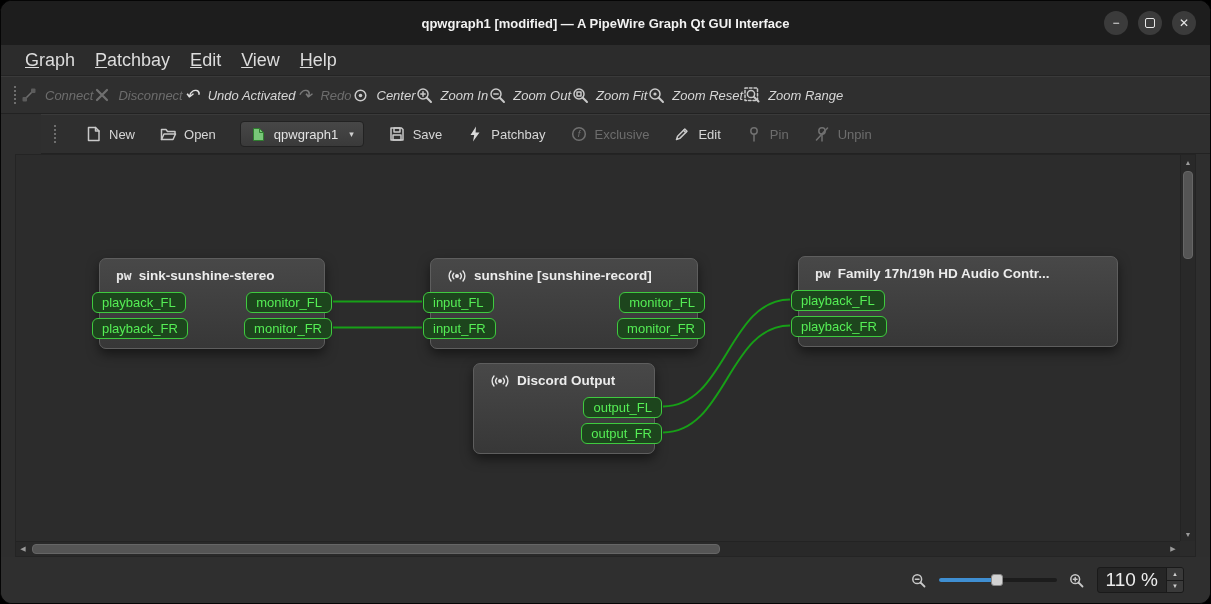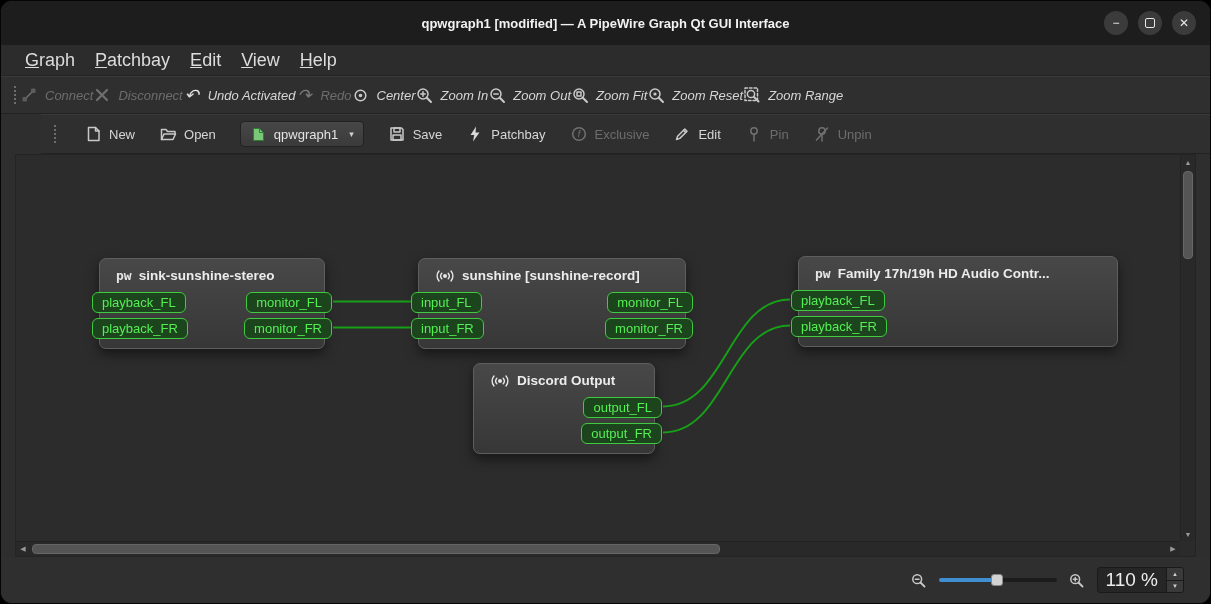--- a/index.html
+++ b/index.html
@@ -341,21 +341,21 @@
             <span class="port in">playback_FL</span>
             <span class="port out">monitor_FL</span>
           </div>
           <div class="port-row">
             <span class="port in">playback_FR</span>
             <span class="port out">monitor_FR</span>
           </div>
         </div>
       </div>
 
-      <div class="node" style="left:402px;top:103px;width:268px;">
+      <div class="node" style="left:414px;top:103px;width:268px;">
         <div class="node-header">
           <span class="tb-icon" style="width:20px;height:14px">
             <svg width="20" height="14">
                 <circle cx="10" cy="7" r="2" fill="#e6e6e6"></circle>
                 <path d="M6.8 4.2 a4.3 4.3 0 0 0 0 5.6 M13.2 4.2 a4.3 4.3 0 0 1 0 5.6 M4 2 a7.6 7.6 0 0 0 0 10 M16 2 a7.6 7.6 0 0 1 0 10" fill="none" stroke="#e6e6e6" stroke-width="1.4" stroke-linecap="round"></path>
               </svg>
           </span>
           <span>sunshine [sunshine-record]</span>
         </div>
         <div class="node-ports">

